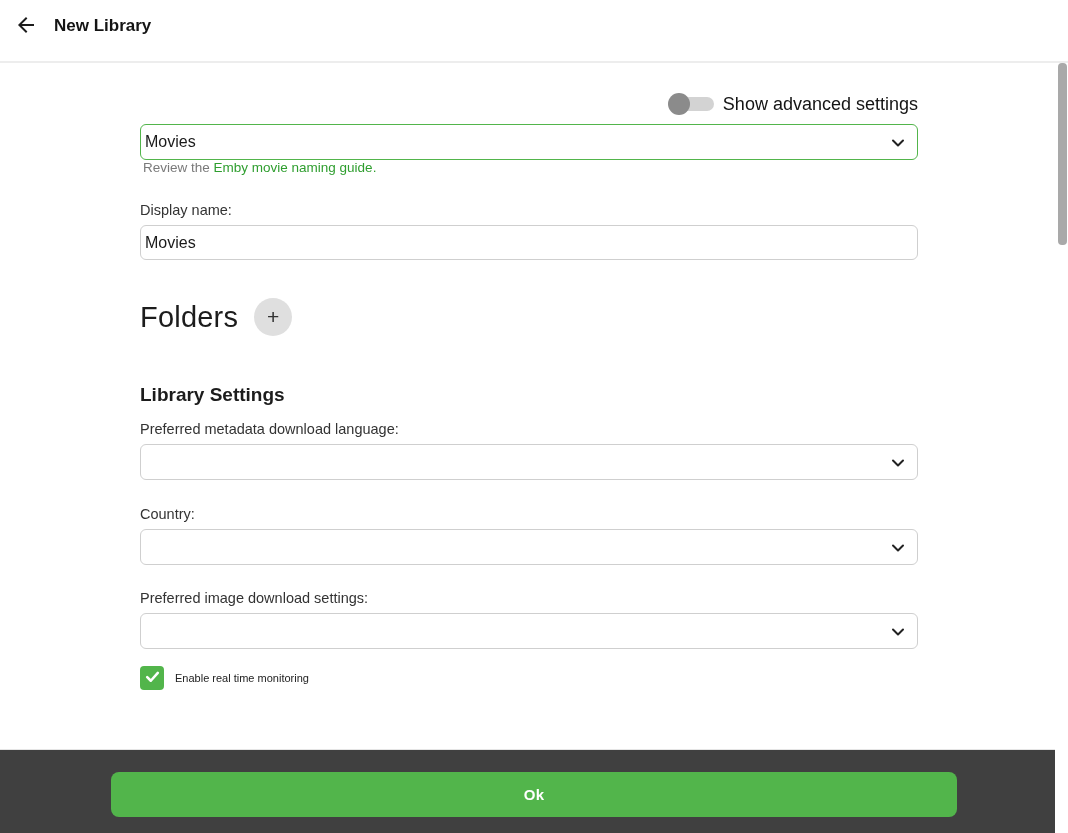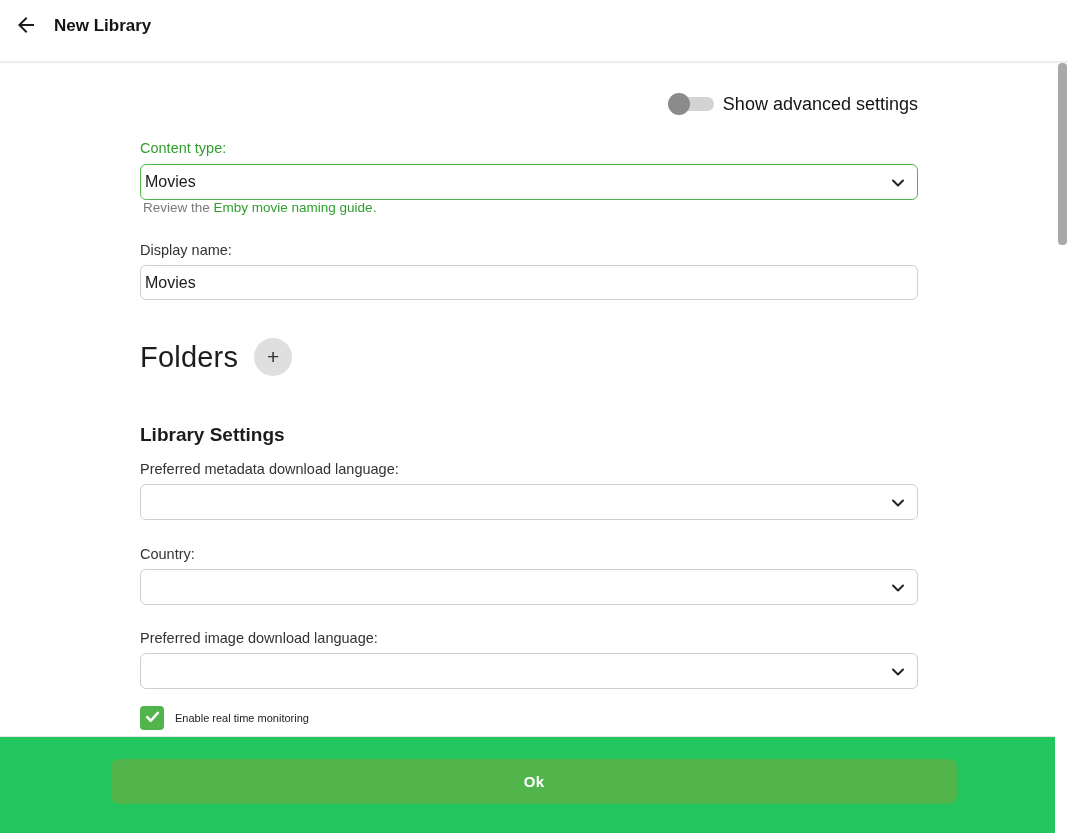--- a/index.html
+++ b/index.html
@@ -83,22 +83,22 @@
   
   .checkbox-row { margin-top:17px; display:flex; align-items:center; gap:11px; height:24px; }
   .checkbox {
     width:24px; height:24px; border-radius:4px; background:#52b54b;
     display:flex; align-items:center; justify-content:center; cursor:pointer; flex:0 0 auto;
   }
   .checkbox-label { font-size:11px; color:#222; }
 
   
   .footer {
-    position:absolute; left:0; right:0; bottom:0; height:97px;
-    background:#22c55e; border-top:1px solid #e5e5e5; z-index:10;
+    position:absolute; left:0; right:0; bottom:0; height:84px;
+    background:#404040; border-top:1px solid #e5e5e5; z-index:10;
   }
   .ok-btn {
     display:block; margin:22px auto 0; width:846px; height:45px;
     background:#52b54b; border:none; border-radius:8px;
     color:#fff; font-size:15px; font-weight:700; font-family:inherit;
     cursor:pointer; letter-spacing:0.3px;
   }
 
   
   .scrollbar { position:absolute; top:63px; right:0; width:13px; bottom:0; background:#fff; z-index:20; }
@@ -126,21 +126,20 @@
   <div class="form-col">
 
     <div class="toggle-row">
       <div class="toggle">
         <div class="toggle-track"></div>
         <div class="toggle-knob"></div>
       </div>
       <span class="toggle-label">Show advanced settings</span>
     </div>
 
-    <div class="field-label green">Content type:</div>
     <div class="select green-border">
       <span>Movies</span>
       <span class="chev">
         <svg width="16" height="16" viewBox="0 0 16 16">
             <path d="M3 5.5 L8 10.5 L13 5.5" fill="none" stroke="#222" stroke-width="2" stroke-linecap="round" stroke-linejoin="round"></path>
           </svg>
       </span>
     </div>
     <div class="helper"><span>Review the </span><a class="link">Emby movie naming guide</a><span class="link">.</span></div>
 
@@ -171,21 +170,21 @@
     <div class="field-label tight2">Country:</div>
     <div class="select small-gap">
       <span></span>
       <span class="chev">
         <svg width="16" height="16" viewBox="0 0 16 16">
             <path d="M3 5.5 L8 10.5 L13 5.5" fill="none" stroke="#222" stroke-width="2" stroke-linecap="round" stroke-linejoin="round"></path>
           </svg>
       </span>
     </div>
 
-    <div class="field-label tight3">Preferred image download language:</div>
+    <div class="field-label tight3">Preferred image download settings:</div>
     <div class="select small-gap">
       <span></span>
       <span class="chev">
         <svg width="16" height="16" viewBox="0 0 16 16">
             <path d="M3 5.5 L8 10.5 L13 5.5" fill="none" stroke="#222" stroke-width="2" stroke-linecap="round" stroke-linejoin="round"></path>
           </svg>
       </span>
     </div>
 
     <div class="checkbox-row">

